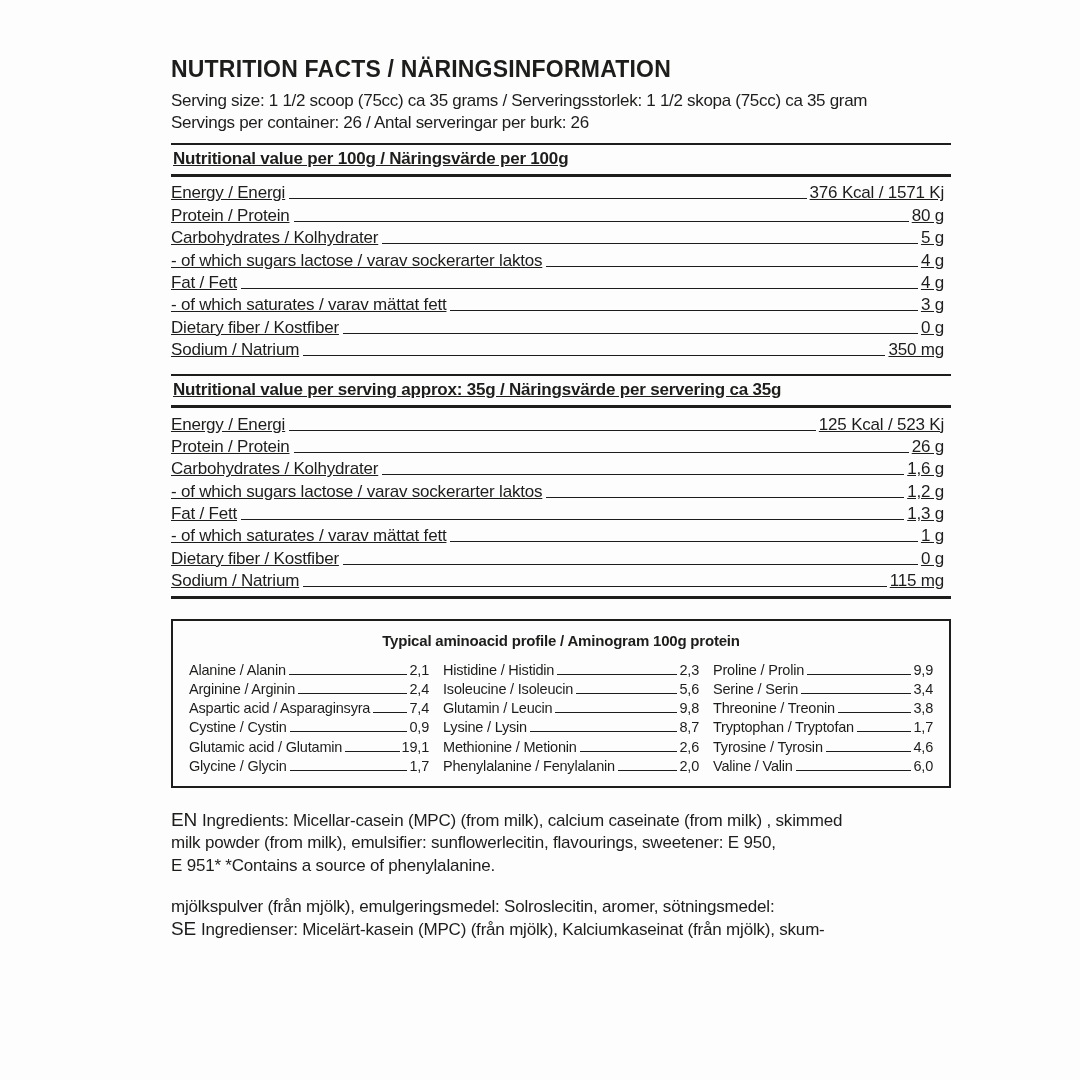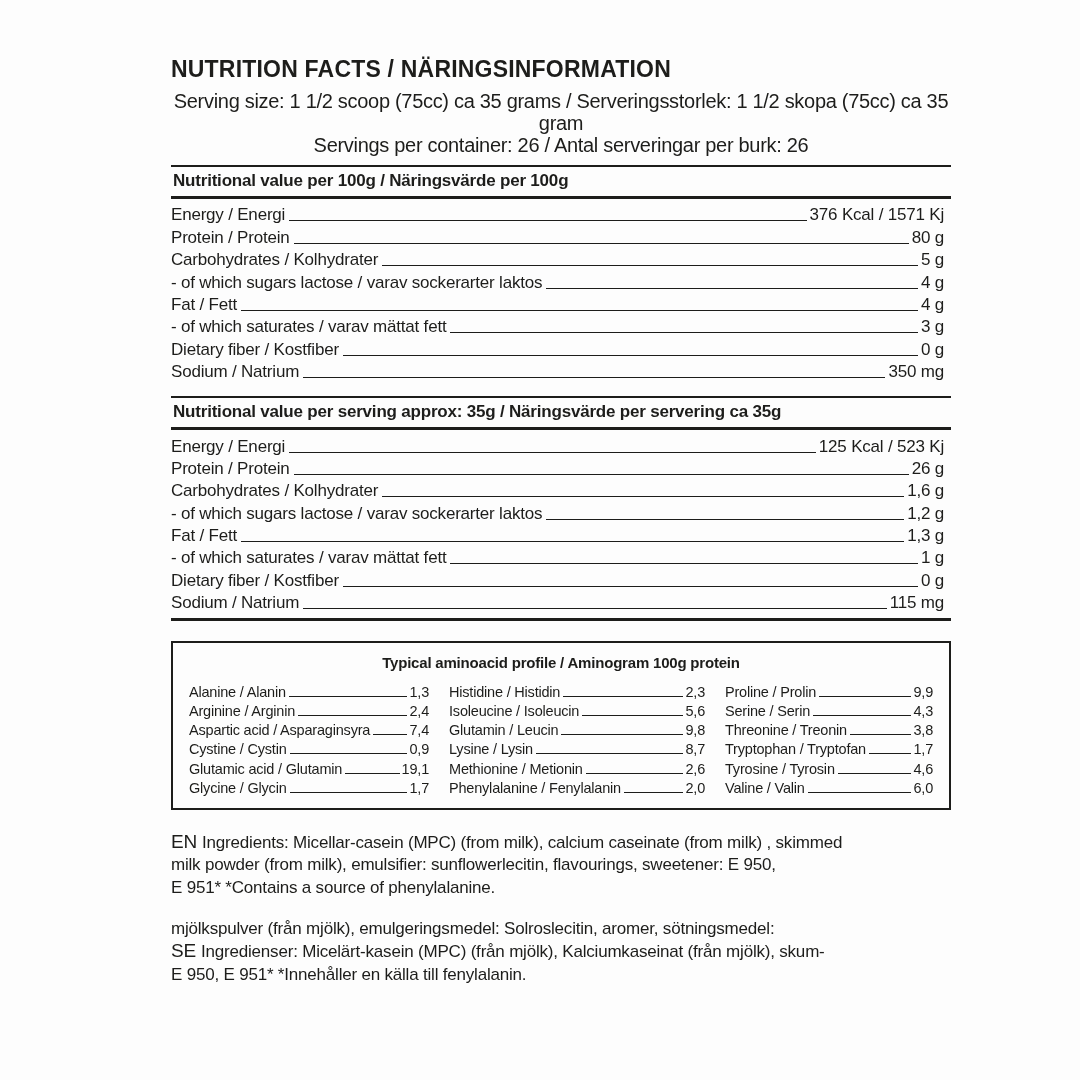--- a/index.html
+++ b/index.html
@@ -3,40 +3,40 @@
 <meta charset="utf-8">
 <style>
   :root { --ink:#1d1d1b; --bg:#fdfdfd; }
   * { margin:0; padding:0; box-sizing:border-box; }
   html,body { width:1080px; height:1080px; }
   body { background:#fff; font-family:"Liberation Sans","DejaVu Sans",sans-serif; color:var(--ink); }
   .canvas { position:relative; width:1080px; height:1080px; background:var(--bg); overflow:hidden; }
   .content { position:absolute; left:152px; top:56px; width:780px;margin-left:19px; }
 
   .title { font-size:23px; font-weight:800; letter-spacing:0.2px; margin-bottom:7px; }
-  .subline { font-size:20px; line-height:22px; letter-spacing:-0.3px;text-align:center; }
-
-  .section { margin-top:0; }
+  .subline { font-size:17px; line-height:22px; letter-spacing:-0.3px; }
+
+  .section { margin-top:0;text-decoration:underline; }
   .section-head {
     margin-top:9px;
     border-top:2px solid var(--ink);
     border-bottom:3px solid var(--ink);
     padding:4px 0 5px 2px;
     font-weight:700; font-size:17px; letter-spacing:-0.2px;
   }
   .rows { padding:4px 0 5px 0; }
   .row { display:flex; align-items:flex-end; height:22.4px; font-size:17px; letter-spacing:-0.2px; padding-right:7px; }
   .row .lbl { white-space:nowrap; }
   .leader { flex:1 1 auto; border-bottom:1.6px solid var(--ink); margin:0 3px 4px 4px; min-width:10px; }
   .row .val { white-space:nowrap; }
   .closing-rule { border-bottom:3px solid var(--ink); }
 
   .amino-box { margin-top:20px; border:2px solid var(--ink); padding:11px 16px 12px 16px;text-align:center; }
   .amino-title { font-weight:700; font-size:15px; letter-spacing:-0.2px; margin-bottom:9px; }
-  .amino-grid { display:grid; grid-template-columns:240px 256px 1fr; column-gap:20px; }
+  .amino-grid { display:grid; grid-template-columns:240px 256px 1fr; column-gap:14px; }
   .arow { display:flex; align-items:flex-end; height:19.3px; font-size:14.5px; letter-spacing:-0.2px; }
   .arow .leader { border-bottom:1.4px solid var(--ink); margin:0 2px 3px 3px; }
 
   .ingredients { margin-top:21px; font-size:17px; line-height:22.3px; letter-spacing:-0.2px; }
   .ingredients + .ingredients { margin-top:19px; }
   .seg.b { font-weight:400; }
   .seg.prefix { font-weight:400; font-size:19px; }
 </style>
 </head>
 <body>
@@ -141,21 +141,21 @@
         </section>
       </div>
 
     <div class="amino-box">
       <div class="amino-title">Typical aminoacid profile / Aminogram 100g protein</div>
       <div class="amino-grid" id="amino-mount">
           <div class="amino-col">
             <div class="arow">
               <span class="lbl">Alanine / Alanin</span>
               <span class="leader"></span>
-              <span class="val">1,3</span>
+              <span class="val">2,1</span>
             </div>
             <div class="arow">
               <span class="lbl">Arginine / Arginin</span>
               <span class="leader"></span>
               <span class="val">2,4</span>
             </div>
             <div class="arow">
               <span class="lbl">Aspartic acid / Asparaginsyra</span>
               <span class="leader"></span>
               <span class="val">7,4</span>
@@ -210,21 +210,21 @@
           </div>
           <div class="amino-col">
             <div class="arow">
               <span class="lbl">Proline / Prolin</span>
               <span class="leader"></span>
               <span class="val">9,9</span>
             </div>
             <div class="arow">
               <span class="lbl">Serine / Serin</span>
               <span class="leader"></span>
-              <span class="val">4,3</span>
+              <span class="val">3,4</span>
             </div>
             <div class="arow">
               <span class="lbl">Threonine / Treonin</span>
               <span class="leader"></span>
               <span class="val">3,8</span>
             </div>
             <div class="arow">
               <span class="lbl">Tryptophan / Tryptofan</span>
               <span class="leader"></span>
               <span class="val">1,7</span>
@@ -245,18 +245,17 @@
 
     <div id="ingredients-mount">
         <div class="ingredients">
           <div class="ing-line"><span class="seg prefix b">EN </span><span class="seg b">Ingredients: </span><span class="seg">Micellar-casein (MPC) </span><span class="seg b">(from milk)</span><span class="seg">, calcium caseinate </span><span class="seg b">(from milk)</span><span class="seg"> , skimmed</span></div>
           <div class="ing-line"><span class="seg">milk powder </span><span class="seg b">(from milk)</span><span class="seg">, emulsifier: sunflowerlecitin, flavourings, sweetener: E 950,</span></div>
           <div class="ing-line"><span class="seg">E 951* *Contains a source of phenylalanine.</span></div>
         </div>
         <div class="ingredients">
           <div class="ing-line"><span class="seg">mjölkspulver </span><span class="seg b">(från mjölk)</span><span class="seg">, emulgeringsmedel: Solroslecitin, aromer, sötningsmedel:</span></div>
           <div class="ing-line"><span class="seg prefix b">SE </span><span class="seg b">Ingredienser: </span><span class="seg">Micelärt-kasein (MPC) </span><span class="seg b">(från mjölk)</span><span class="seg">, Kalciumkaseinat (från mjölk), skum-</span></div>
-          <div class="ing-line"><span class="seg">E 950, E 951* *Innehåller en källa till fenylalanin.</span></div>
         </div>
       </div>
 
   </div>
 </div>
 
 </body></html>

